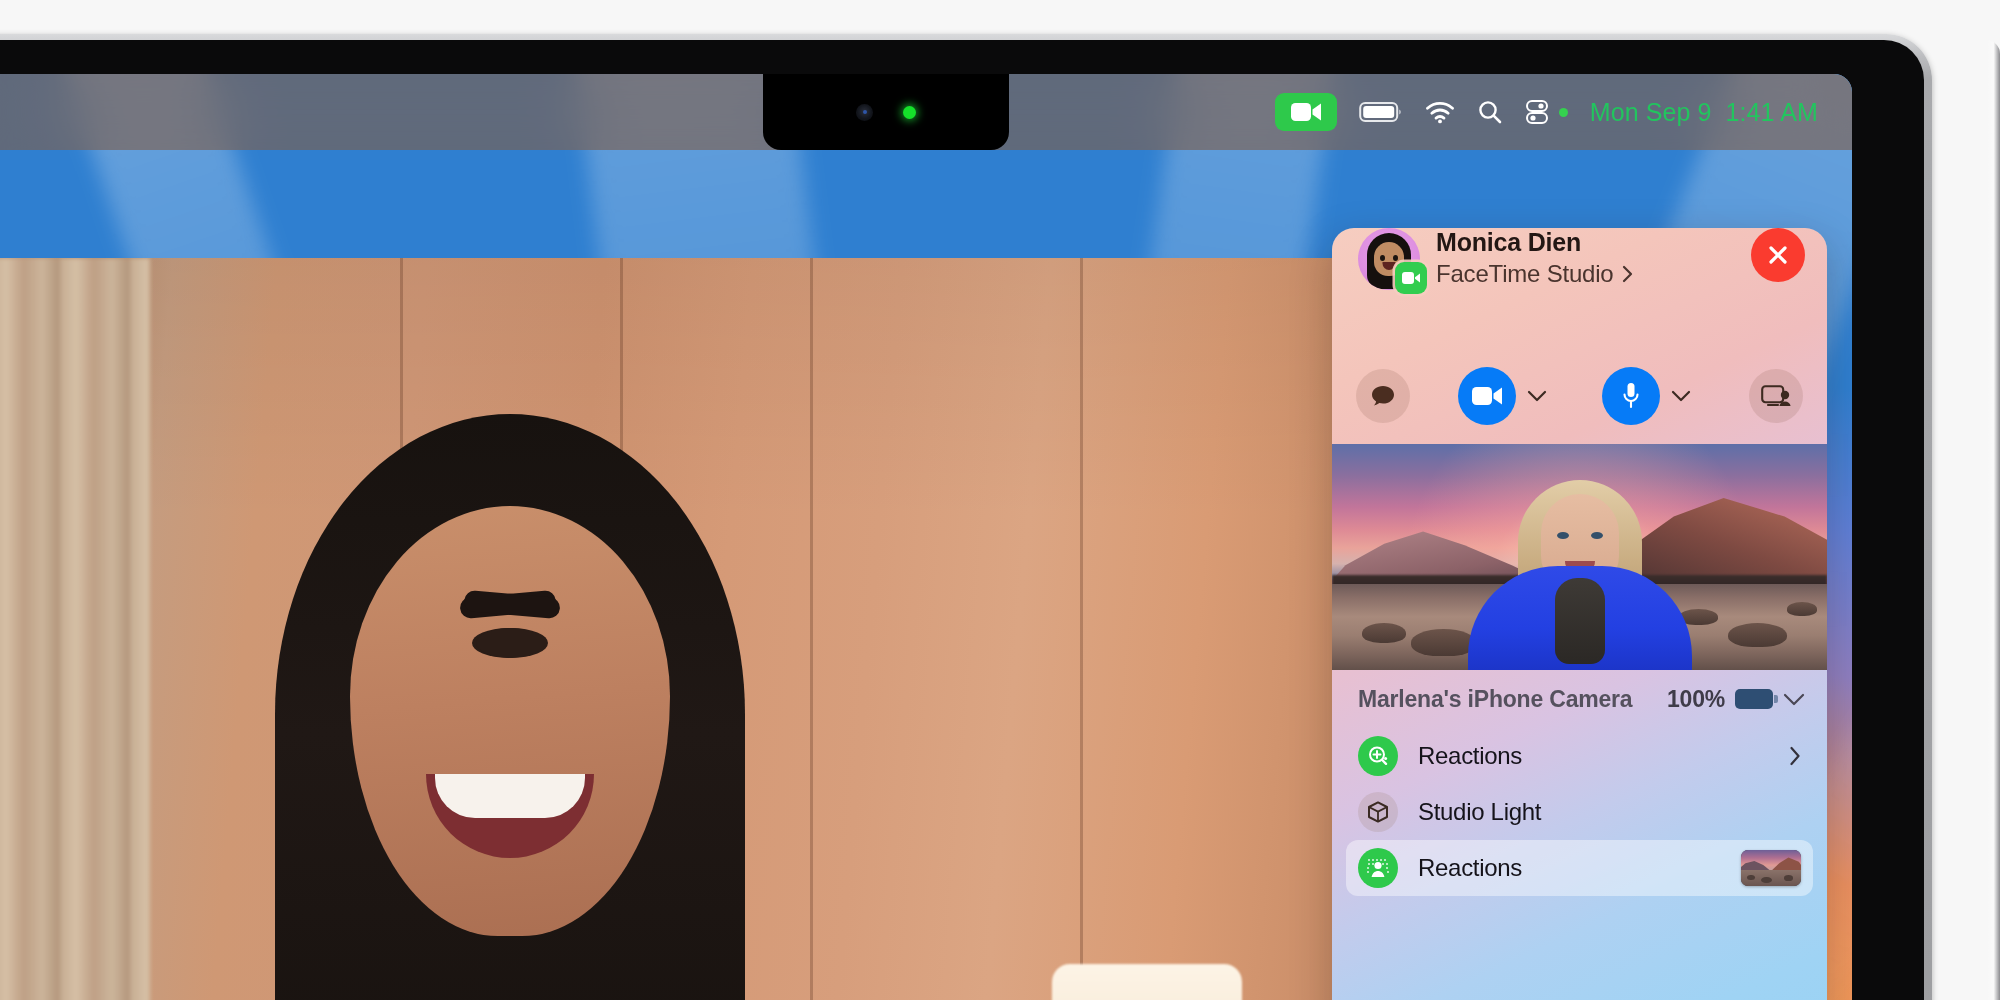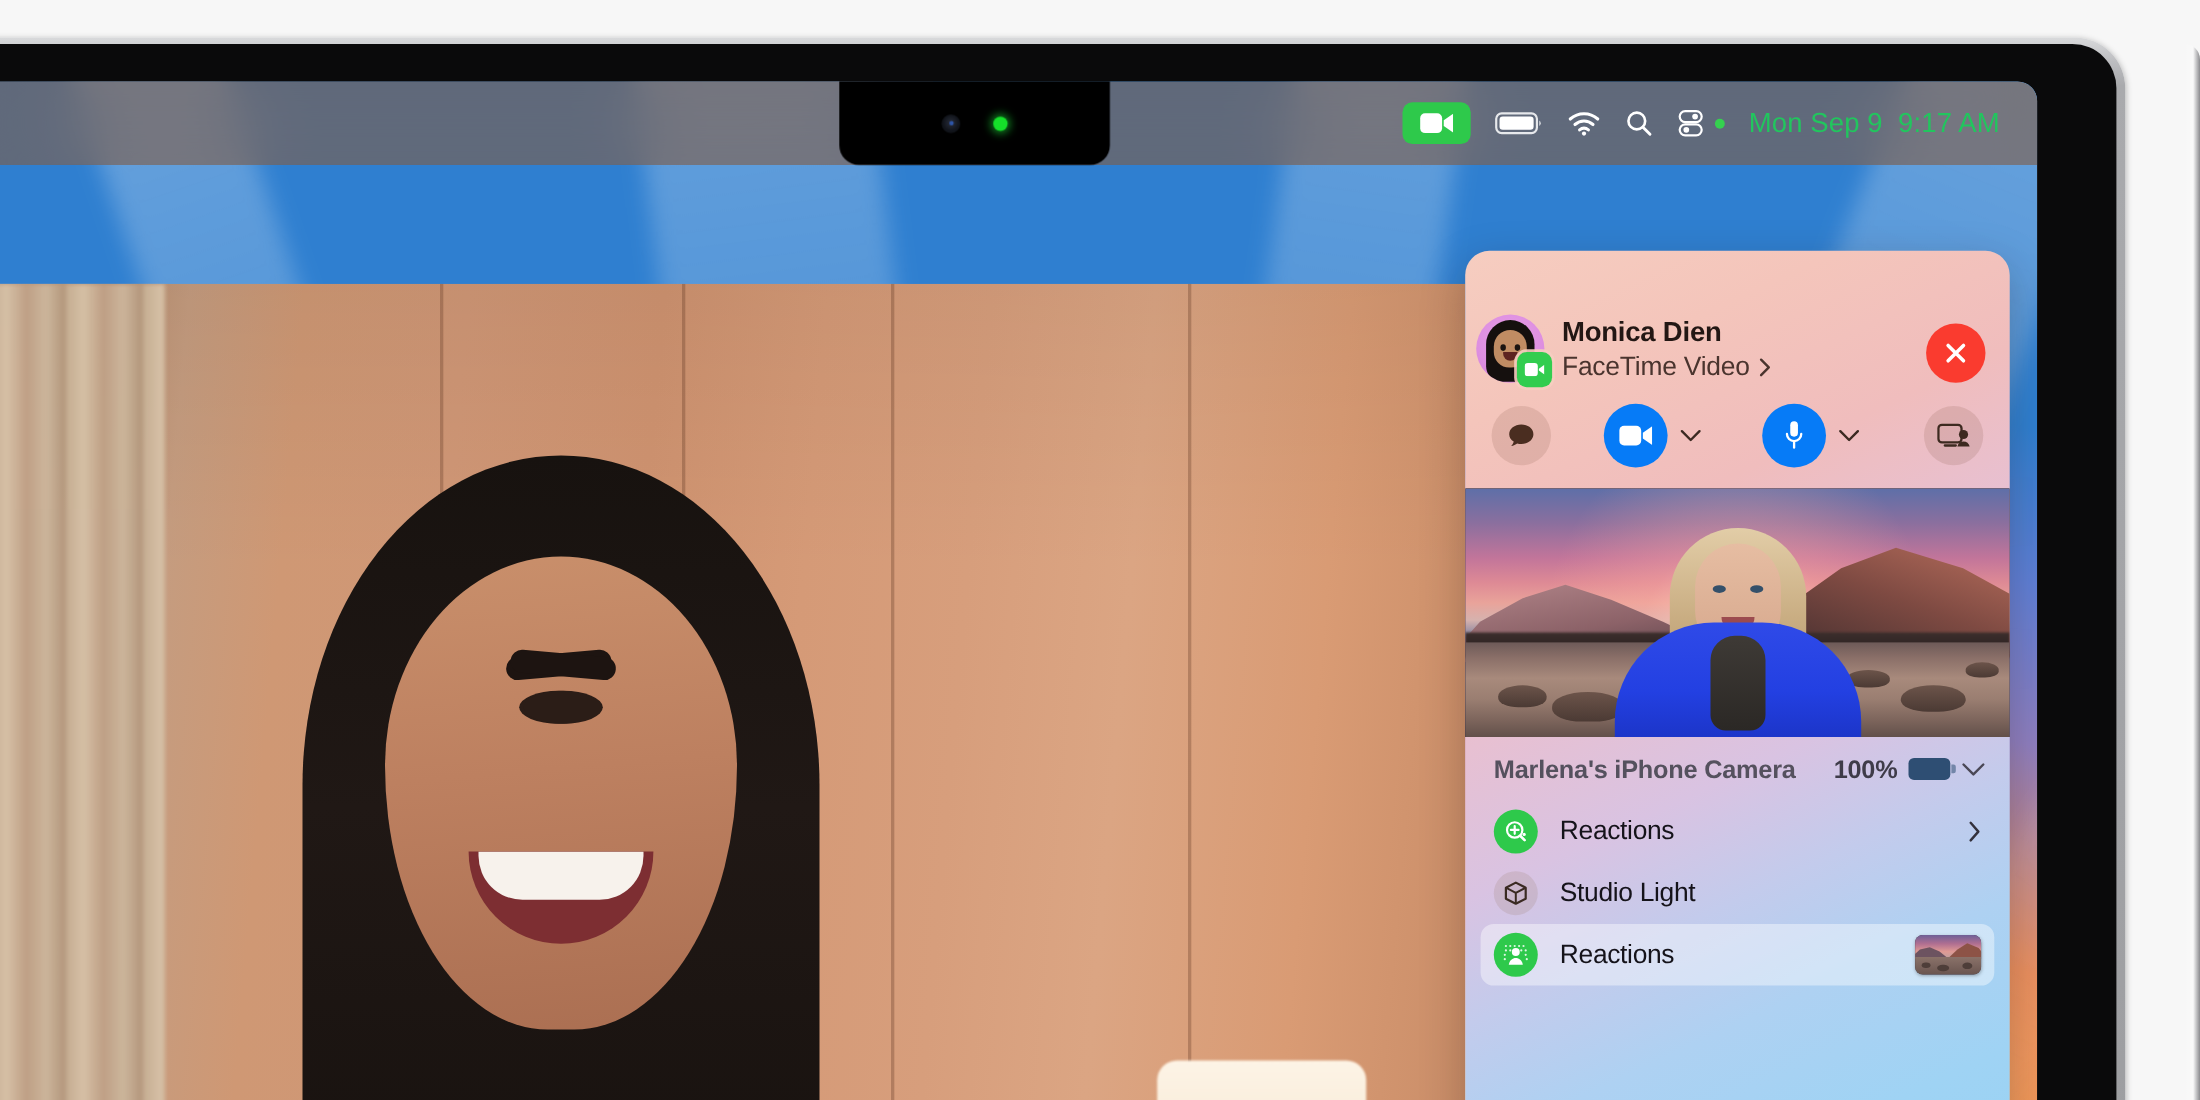--- a/index.html
+++ b/index.html
@@ -225,22 +225,22 @@
         #f6cdc0 0%, #f4c5bb 14%, #f0bdbd 28%,
         #e7c0d2 40%, #d9c3e2 52%,
         #c3cbec 62%, #aed1f2 72%,
         #9fd3f4 84%, #94d2f3 100%);
   }
 
   
   .ft-head {
     position: relative;
     height: 120px;
-    display: flex; align-items: flex-end;
-    padding: 0 22px 0 10px;
+    display: flex; align-items: flex-start;
+    padding: 0 22px 0 26px;
   }
   .avatar-wrap { position: relative; width: 62px; height: 62px; flex: 0 0 auto; }
   .avatar {
     width: 62px; height: 62px; border-radius: 50%;
     background: radial-gradient(circle at 50% 38%, #e8a0e8 0%, #dd8ee0 62%, #d07fd6 100%);
     overflow: hidden; position: relative;
   }
   .memoji-hair {
     position: absolute; left: 50%; top: 5px; transform: translateX(-50%);
     width: 44px; height: 56px; border-radius: 22px 22px 14px 14px;
@@ -511,21 +511,21 @@
           <div class="avatar-badge">
             <svg width="18" height="12" viewBox="0 0 18 12">
                 <rect x="0" y="0" width="12" height="12" rx="3" fill="#fff"></rect>
                 <path d="M13 5.2 L18 1.6 V10.4 L13 6.8 Z" fill="#fff"></path>
               </svg>
           </div>
         </div>
         <div class="ft-head-text">
           <div class="ft-name">Monica Dien</div>
           <div class="ft-sub">
-            <span>FaceTime Video</span>
+            <span>FaceTime Studio</span>
             <svg width="11" height="18" viewBox="0 0 11 18">
                 <path d="M2 2 L9 9 L2 16" stroke="#4a342e" stroke-width="2.2" fill="none" stroke-linecap="round" stroke-linejoin="round"></path>
               </svg>
           </div>
         </div>
         <div class="close-btn">
           <svg width="26" height="26" viewBox="0 0 26 26">
               <path d="M6 6 L20 20 M20 6 L6 20" stroke="#fff" stroke-width="3.2" stroke-linecap="round"></path>
             </svg>
         </div>
@@ -715,21 +715,21 @@
           <svg width="24" height="26" viewBox="0 0 24 26">
               <rect x="2" y="2" width="20" height="10" rx="5" stroke="#fff" stroke-width="2" fill="none"></rect>
               <circle cx="16" cy="7" r="2.6" fill="#fff"></circle>
               <rect x="2" y="14" width="20" height="10" rx="5" stroke="#fff" stroke-width="2" fill="none"></rect>
               <circle cx="8" cy="19" r="2.6" fill="#fff"></circle>
             </svg>
         </div>
         <div class="cc-dot"></div>
         <div class="mb-clock">
           <span>Mon Sep 9</span>
-          <span>9:17 AM</span>
+          <span>1:41 AM</span>
         </div>
       </div>
     </div>
 
     <div class="notch">
       <div class="cam"></div>
       <div class="led"></div>
     </div>
 
   </div>

